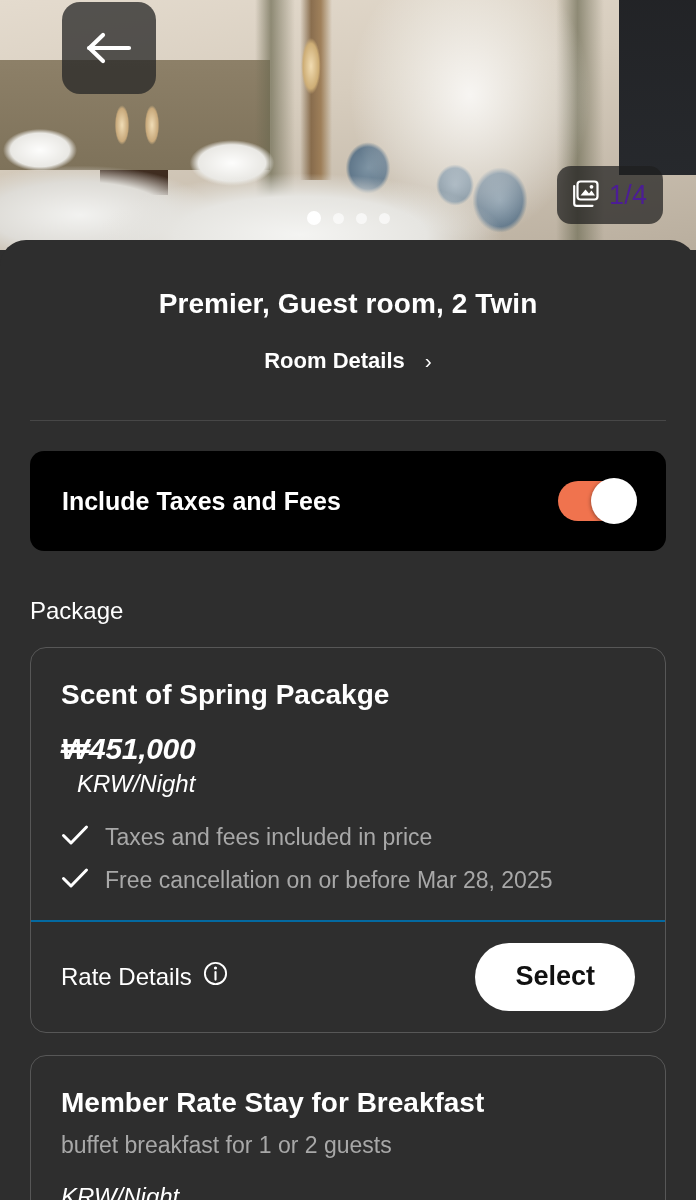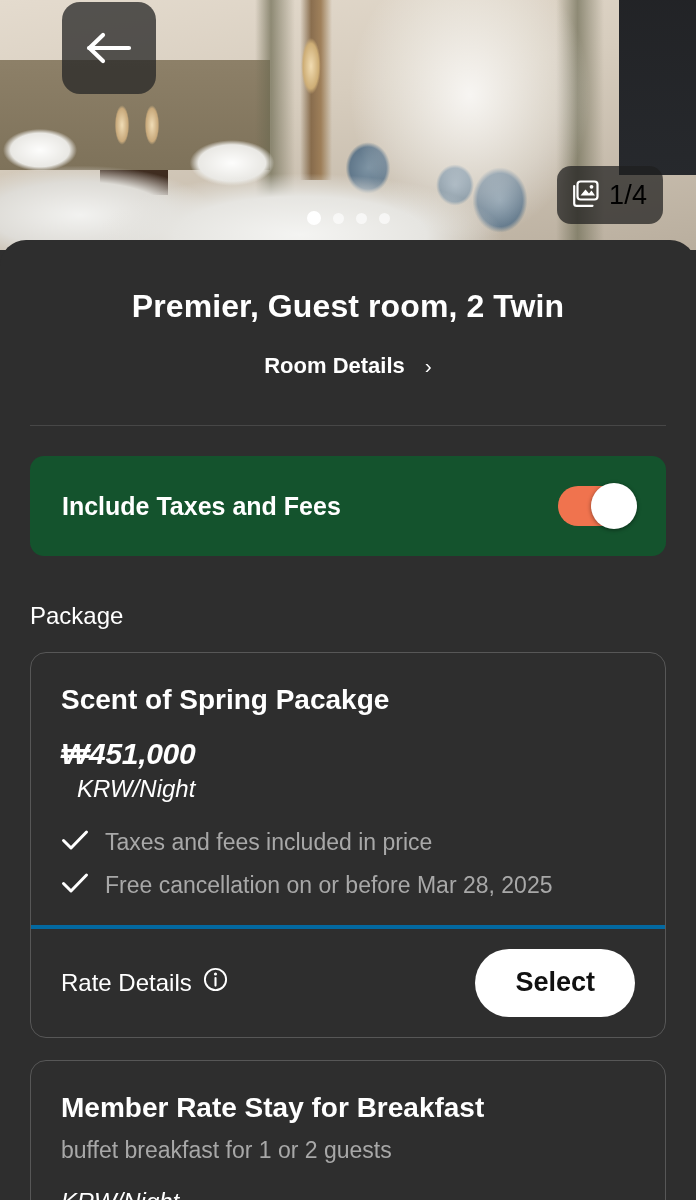--- a/index.html
+++ b/index.html
@@ -86,21 +86,21 @@
     height: 58px;
     padding: 0 16px 0 14px;
     background: rgba(30,30,30,0.72);
     border-radius: 14px;
     display: flex;
     align-items: center;
     gap: 9px;
     cursor: pointer;
   }
   .photo-badge .count {
-    color: #000000;
+    color: #4c1d95;
     font-size: 27px;
     font-weight: 400;
     letter-spacing: 0.2px;
     line-height: 1;
   }
 
   
   .dots {
     position: absolute;
     top: 211px;
@@ -129,21 +129,21 @@
     height: 960px;
     background: #2e2e2e;
     border-radius: 26px 26px 0 0;
     padding: 0 30px;
   }
 
   .room-title {
     margin-top: 48px;
     text-align: center;
     color: #ffffff;
-    font-size: 32px;
+    font-size: 28px;
     font-weight: 700;
     letter-spacing: 0.1px;
   }
 
   .room-details-link {
     margin-top: 28px;
     display: flex;
     justify-content: center;
     align-items: center;
     gap: 20px;
@@ -162,21 +162,21 @@
   .divider {
     margin-top: 46px;
     height: 1px;
     background: #474747;
   }
 
   
   .toggle-card {
     margin-top: 30px;
     height: 100px;
-    background: #14532d;
+    background: #000000;
     border-radius: 14px;
     display: flex;
     align-items: center;
     justify-content: space-between;
     padding: 0 32px;
     cursor: pointer;
   }
   .toggle-label {
     color: #ffffff;
     font-size: 25px;
@@ -269,21 +269,21 @@
   }
   .perk:first-child { margin-top: 0; }
   .perk-text {
     color: #a8a8a8;
     font-size: 23px;
     font-weight: 400;
   }
   .check { flex: 0 0 auto; display: block; }
 
   .rate-foot {
-    border-top: 4px solid #0369a1;
+    border-top: 2px solid #0369a1;
     height: 112px;
     padding: 0 30px;
     display: flex;
     align-items: center;
     justify-content: space-between;
   }
   .rate-details-link {
     display: flex;
     align-items: center;
     gap: 11px;

